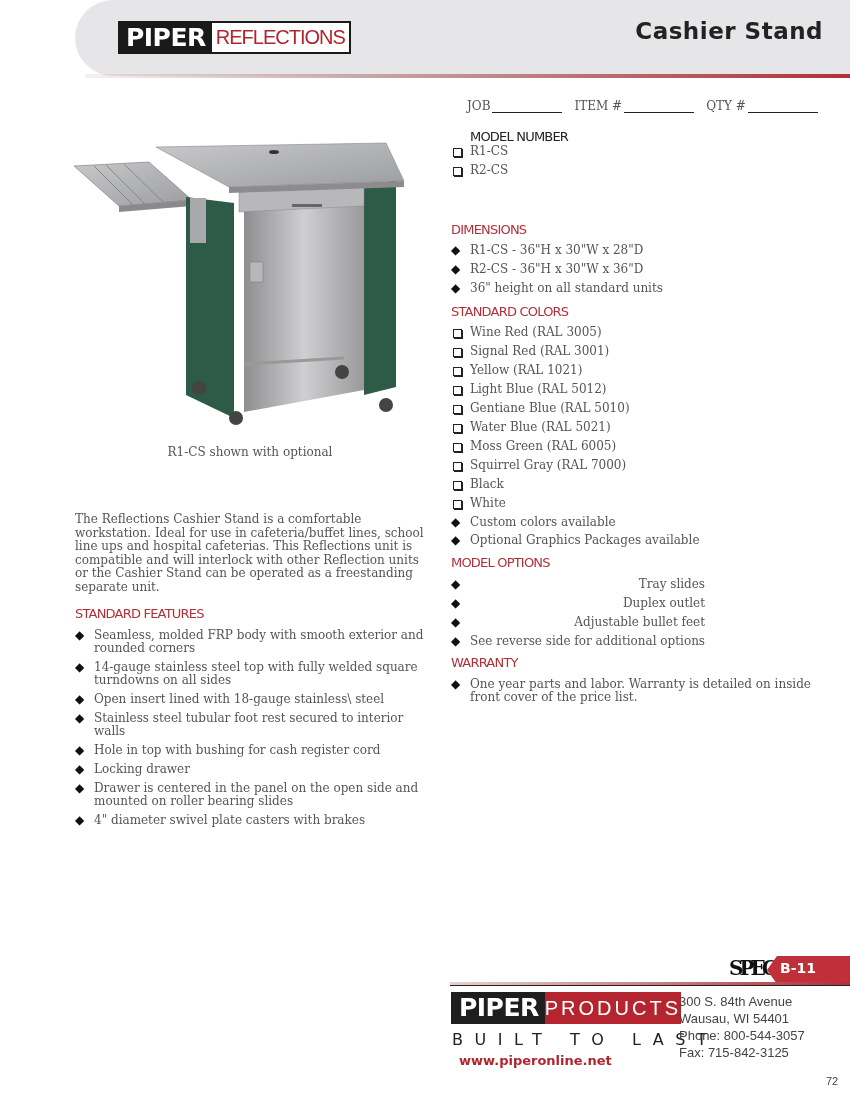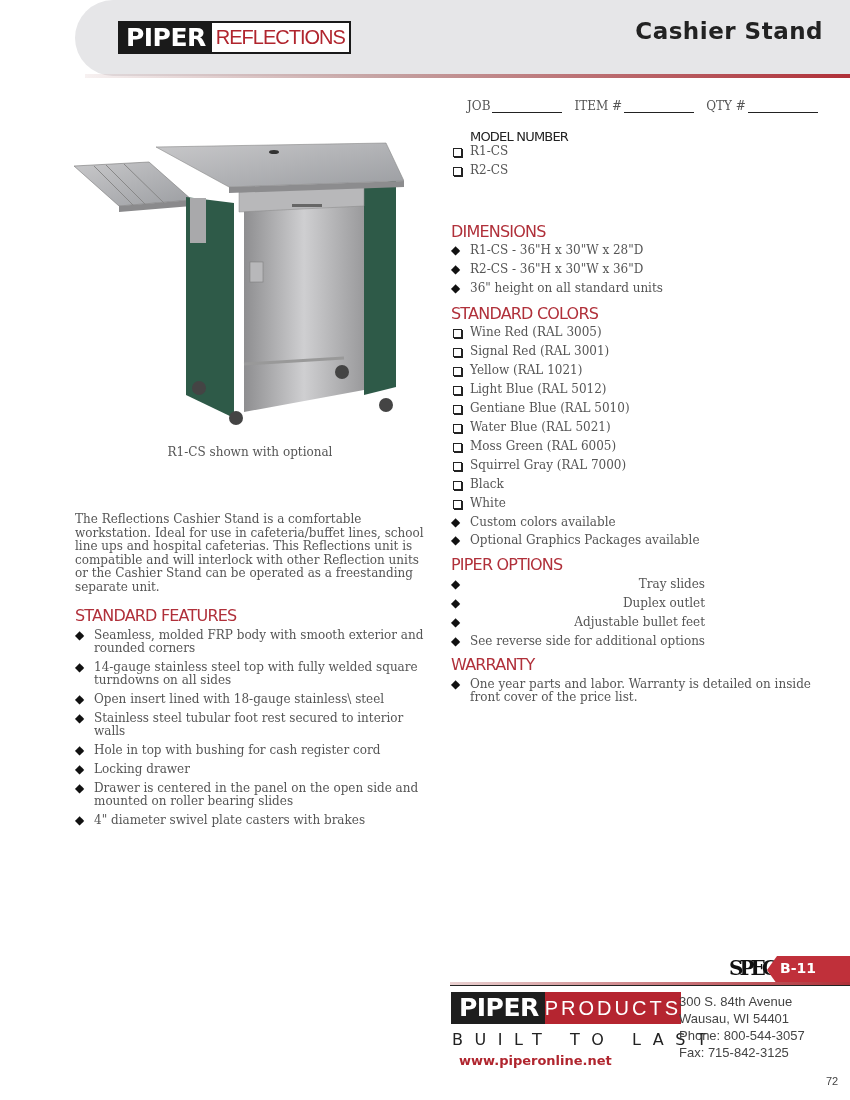--- a/index.html
+++ b/index.html
@@ -17,21 +17,21 @@
                 font-size: 20px; line-height: 29px; padding: 0 4px; transform-origin: left; letter-spacing: -1px; }
   .title { position: absolute; right: 27px; top: 18px; font-family: "DejaVu Sans", sans-serif; font-weight: bold;
            font-size: 23px; color: #222; letter-spacing: 0.5px; }
 
   
   .order { position: absolute; left: 451px; top: 99px; font-size: 12px; color: #555; display: flex; gap: 0; margin-left: 16px; }
   .order .fld { display: inline-flex; align-items: flex-end; }
   .order .line { display: inline-block; border-bottom: 1px solid #222; height: 12px; margin-left: 2px; }
 
   .h-black { font-family: "DejaVu Sans", sans-serif; font-size: 13px; color: #222; letter-spacing: -0.8px; }
-  .h-red { font-family: "DejaVu Sans", sans-serif; font-size: 16px; color: #b0303a; letter-spacing: -0.8px; }
+  .h-red { font-family: "DejaVu Sans", sans-serif; font-size: 13px; color: #b0303a; letter-spacing: -0.8px; }
 
   .list { list-style: none; }
   .list li { position: relative; padding-left: 19px; font-size: 12px; line-height: 13px; color: #555; }
   .box::before { content: ""; position: absolute; left: 2px; top: 3px; width: 7px; height: 7px;
                  border: 1px solid #222; box-shadow: 1px 1px 0 #222; background: #fff; }
   .dia::before { content: "◆"; position: absolute; left: 0; top: 0; color: #111; font-size: 12px; font-family: "DejaVu Sans", sans-serif; }
 
   .abs { position: absolute; }
 
   
@@ -103,21 +103,21 @@
   <li class="box" style="margin-bottom:6px">Gentiane Blue (RAL 5010)</li>
   <li class="box" style="margin-bottom:6px">Water Blue (RAL 5021)</li>
   <li class="box" style="margin-bottom:6px">Moss Green (RAL 6005)</li>
   <li class="box" style="margin-bottom:6px">Squirrel Gray (RAL 7000)</li>
   <li class="box" style="margin-bottom:6px">Black</li>
   <li class="box" style="margin-bottom:6px">White</li>
   <li class="dia" style="margin-bottom:5px">Custom colors available</li>
   <li class="dia">Optional Graphics Packages available</li>
 </ul>
 
-<div class="abs h-red" style="left:451px; top:555px;">PIPER OPTIONS</div>
+<div class="abs h-red" style="left:451px; top:555px;">MODEL OPTIONS</div>
 <ul class="list abs" style="left:451px; top:578px;text-align:right;">
   <li class="dia" style="margin-bottom:6px">Tray slides</li>
   <li class="dia" style="margin-bottom:6px">Duplex outlet</li>
   <li class="dia" style="margin-bottom:6px">Adjustable bullet feet</li>
   <li class="dia">See reverse side for additional options</li>
 </ul>
 
 <div class="abs h-red" style="left:451px; top:655px;">WARRANTY</div>
 <ul class="list abs" style="left:451px; top:678px; width:370px;">
   <li class="dia">One year parts and labor. Warranty is detailed on inside front cover of the price list.</li>

